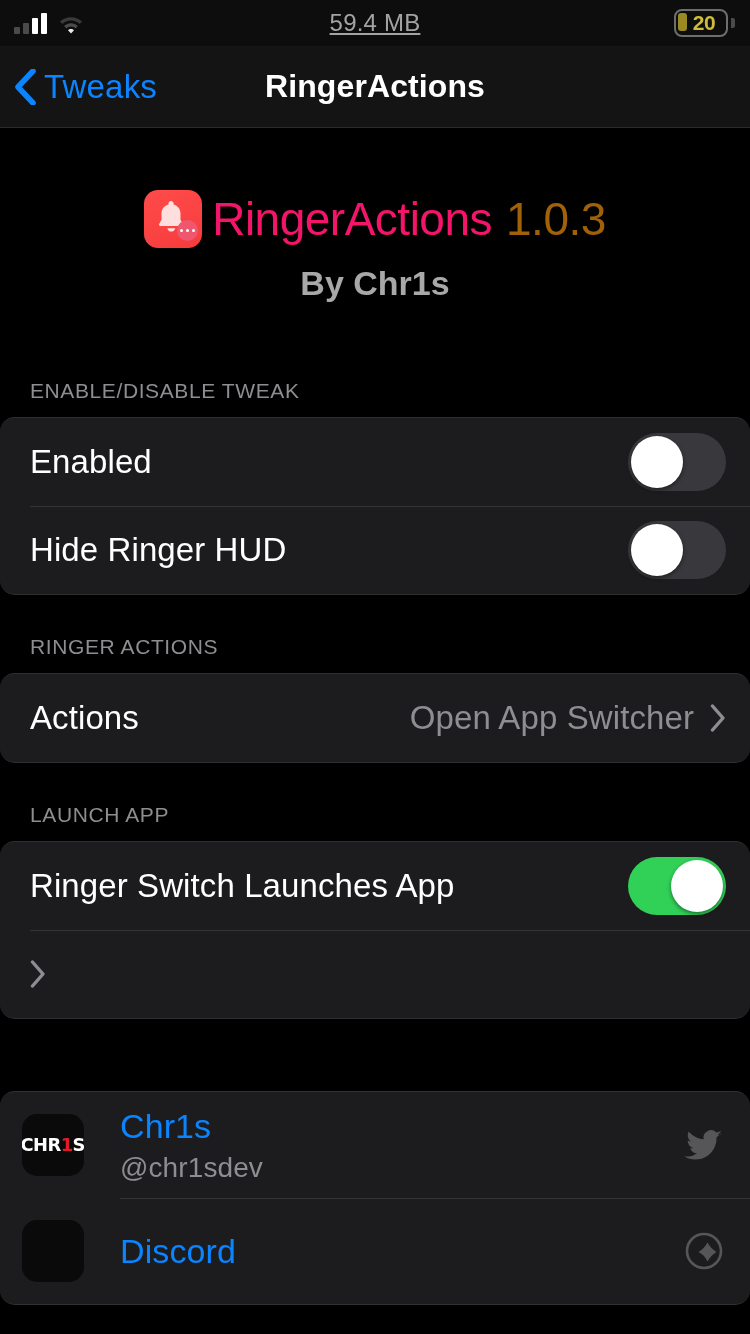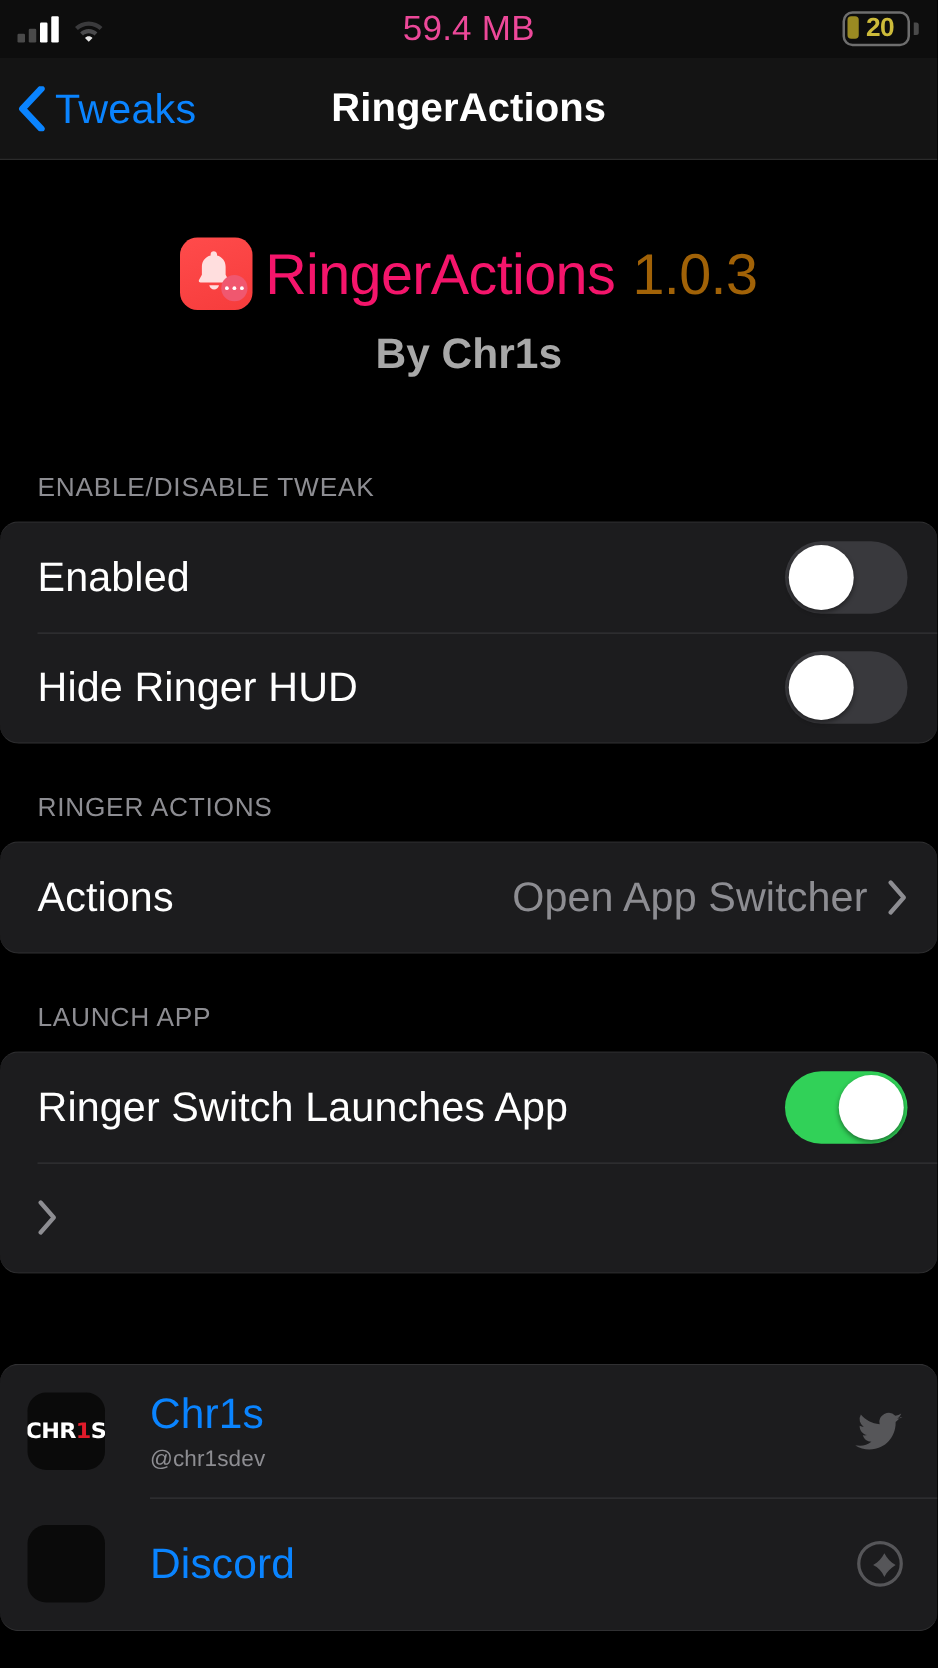--- a/index.html
+++ b/index.html
@@ -22,21 +22,21 @@
   .signal i { display:block; width:6px; border-radius:1px; background:#4a4a4a; }
   .signal i.on { background:#ffffff; }
   .signal i:nth-child(1){ height:7px; }
   .signal i:nth-child(2){ height:11px; }
   .signal i:nth-child(3){ height:16px; }
   .signal i:nth-child(4){ height:21px; }
   .wifi { width:28px; height:21px; }
   .sb-center {
     position:absolute; left:0; right:0; top:0; height:46px;
     display:flex; align-items:center; justify-content:center;
-    color:#ec4899; font-size:28px; letter-spacing:.2px;
+    color:#a3a3a3; font-size:24px; letter-spacing:.2px;text-decoration:underline;
   }
   .sb-right { position:absolute; right:16px; top:0; height:46px; display:flex; align-items:center; }
   .battery { position:relative; width:60px; height:28px;margin-left:40px; }
   .batt-body {
     position:absolute; left:0; top:0; width:54px; height:28px;
     border:2px solid #6e6e6e; border-radius:8px;
   }
   .batt-cap {
     position:absolute; right:-1px; top:9px; width:4px; height:10px;
     background:#4a4a4a; border-radius:0 2px 2px 0;
@@ -149,21 +149,21 @@
     overflow:hidden;
   }
   .avatar-text {
     font-family:"DejaVu Sans", sans-serif;
     font-size:17px; font-weight:bold; color:#fff; letter-spacing:-.5px;
     transform:scaleX(1.05);
   }
   .avatar-text em { color:#e01b2a; font-style:normal; }
   .credit-texts { flex:1; display:flex; flex-direction:column; justify-content:center; }
   .credit-name { color:#0a84ff; font-size:34px; letter-spacing:.1px; }
-  .credit-handle { color:#8d8d92; font-size:18px; margin-top:6px; letter-spacing:.1px; }
+  .credit-handle { color:#8d8d92; font-size:28px; margin-top:6px; letter-spacing:.1px; }
   .credit-icon { width:44px; height:44px; flex:none; }
 </style>
 </head>
 <body>
 
 <div class="screen">
 
   <div class="statusbar">
     <div class="sb-left">
       <span class="signal">

